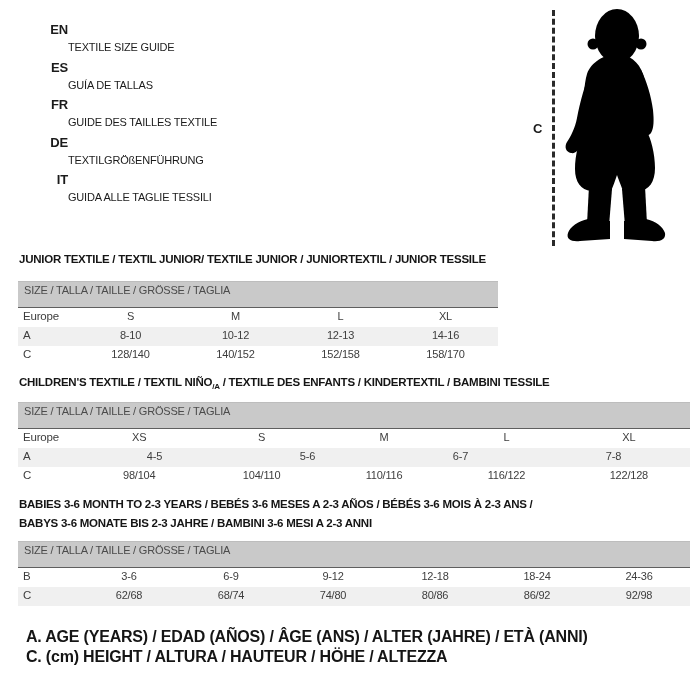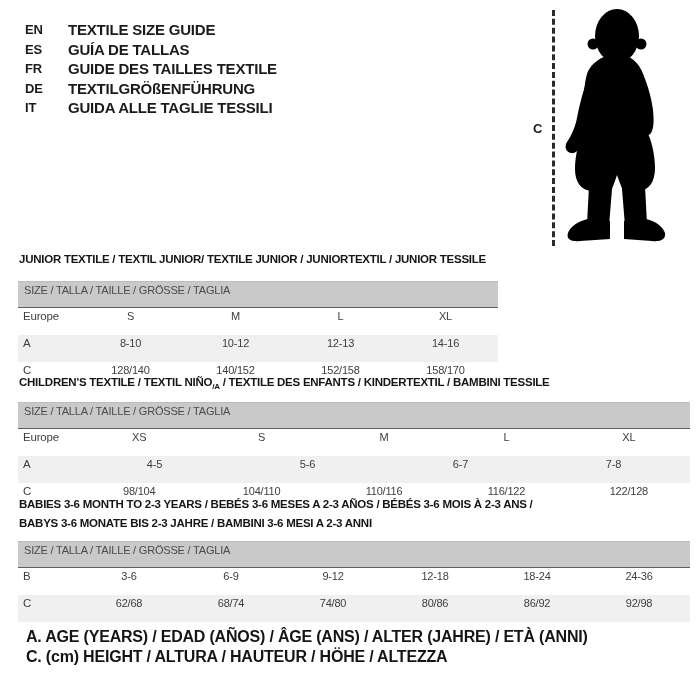--- a/index.html
+++ b/index.html
@@ -12,23 +12,24 @@
     background: #ffffff;
     overflow: hidden;
   }
 
   
   .lang-block { position:absolute; left:25px; top:20px; }
   .lang-row { display:flex; line-height:19.5px; }
   .lang-code {
     width:43px; font-size:13px; font-weight:bold; color:#1b1b1b;
     letter-spacing:-0.2px;
+    text-align:right;
   }
   .lang-title {
-    font-size:15px; font-weight:bold; color:#1b1b1b; letter-spacing:-0.2px;
+    font-size:11px; font-weight:normal; color:#1b1b1b; letter-spacing:-0.2px;margin-top:18px;
   }
 
   
   .measure-line {
     position:absolute; left:552px; top:10px; height:236px; width:0;
     border-left:3px dashed #2a2a2a;
   }
   .measure-label {
     position:absolute; left:533px; top:121px;
     font-size:13px; font-weight:bold; color:#1b1b1b;
@@ -46,21 +47,21 @@
   
   .size-table { position:absolute; left:18px; }
   .tw-narrow { width:480px; }
   .tw-wide { width:672px; }
   .size-bar {
     height:27px; line-height:17px; background:#c9c9c9;
     border-top:1px solid #bdbdbd;
     border-bottom:1px solid #5f5f5f;
     padding-left:6px; font-size:11px; color:#4b4b4b; letter-spacing:-0.2px;
   }
-  .trow { display:flex; height:27px; line-height:17px; }
+  .trow { display:flex; height:19px; line-height:17px; }
   .row-alt { background:#f0f0f0; }
   .tlabel {
     width:60px; padding-left:5px; font-size:11.5px; color:#3d3d3d;
     letter-spacing:-0.2px;
   }
   .tcell {
     flex:1; text-align:center; font-size:11px; color:#3d3d3d;
     letter-spacing:-0.2px;
   }
 

